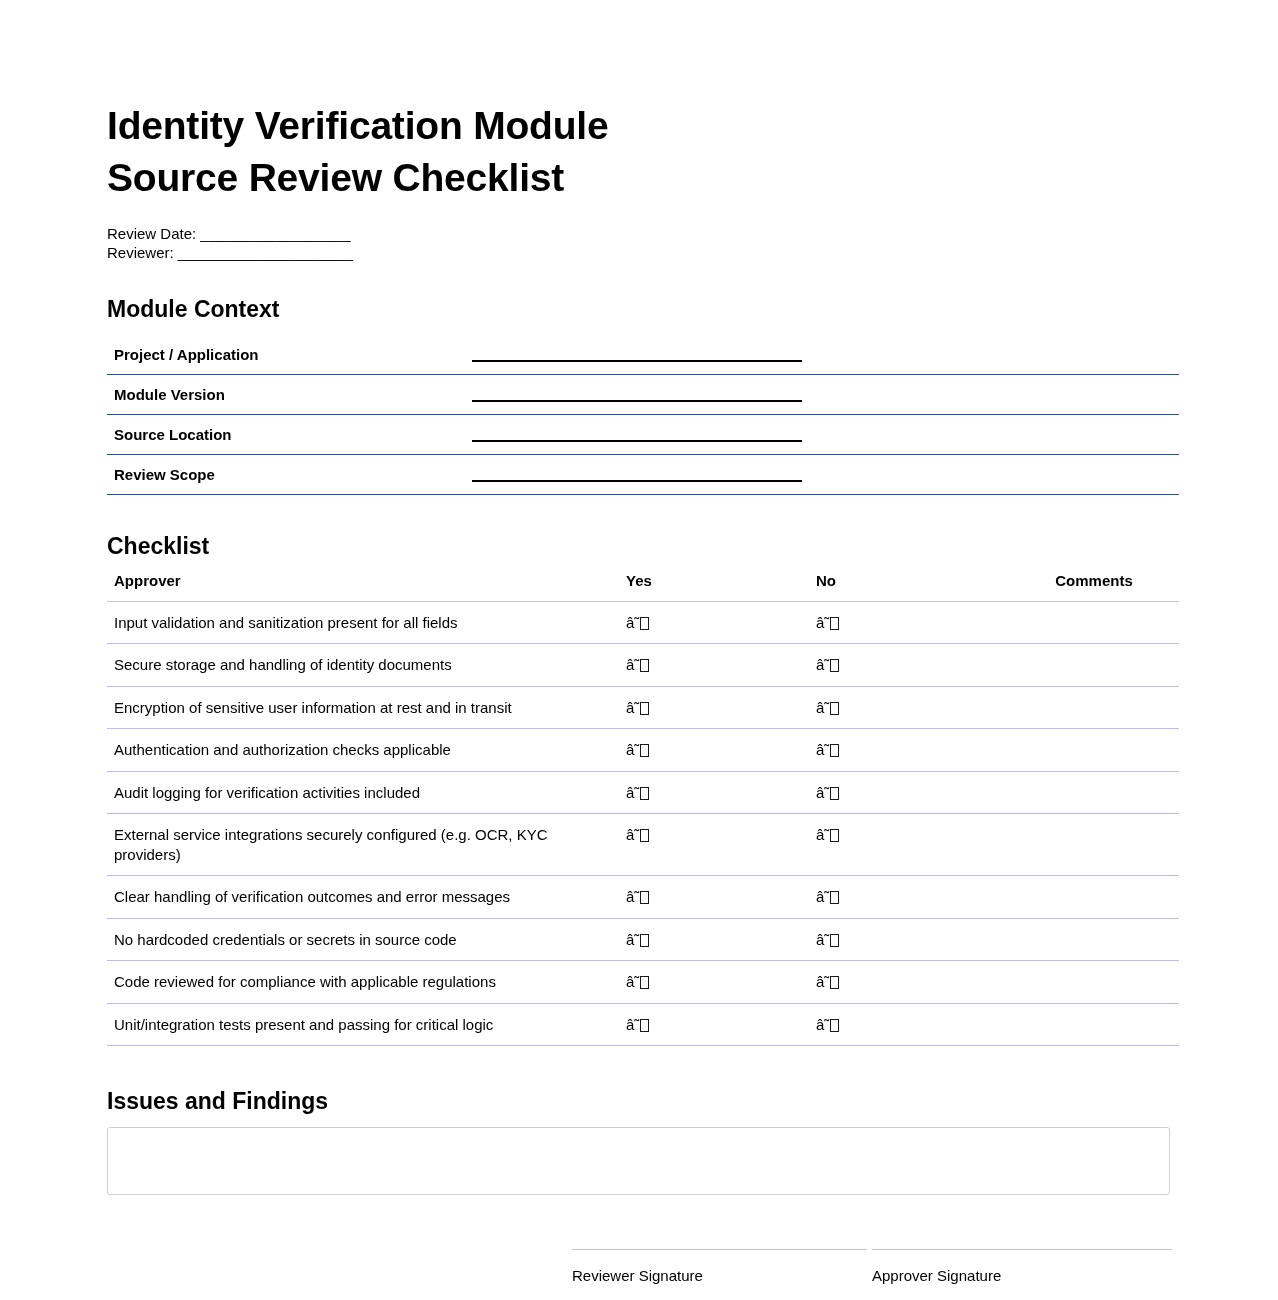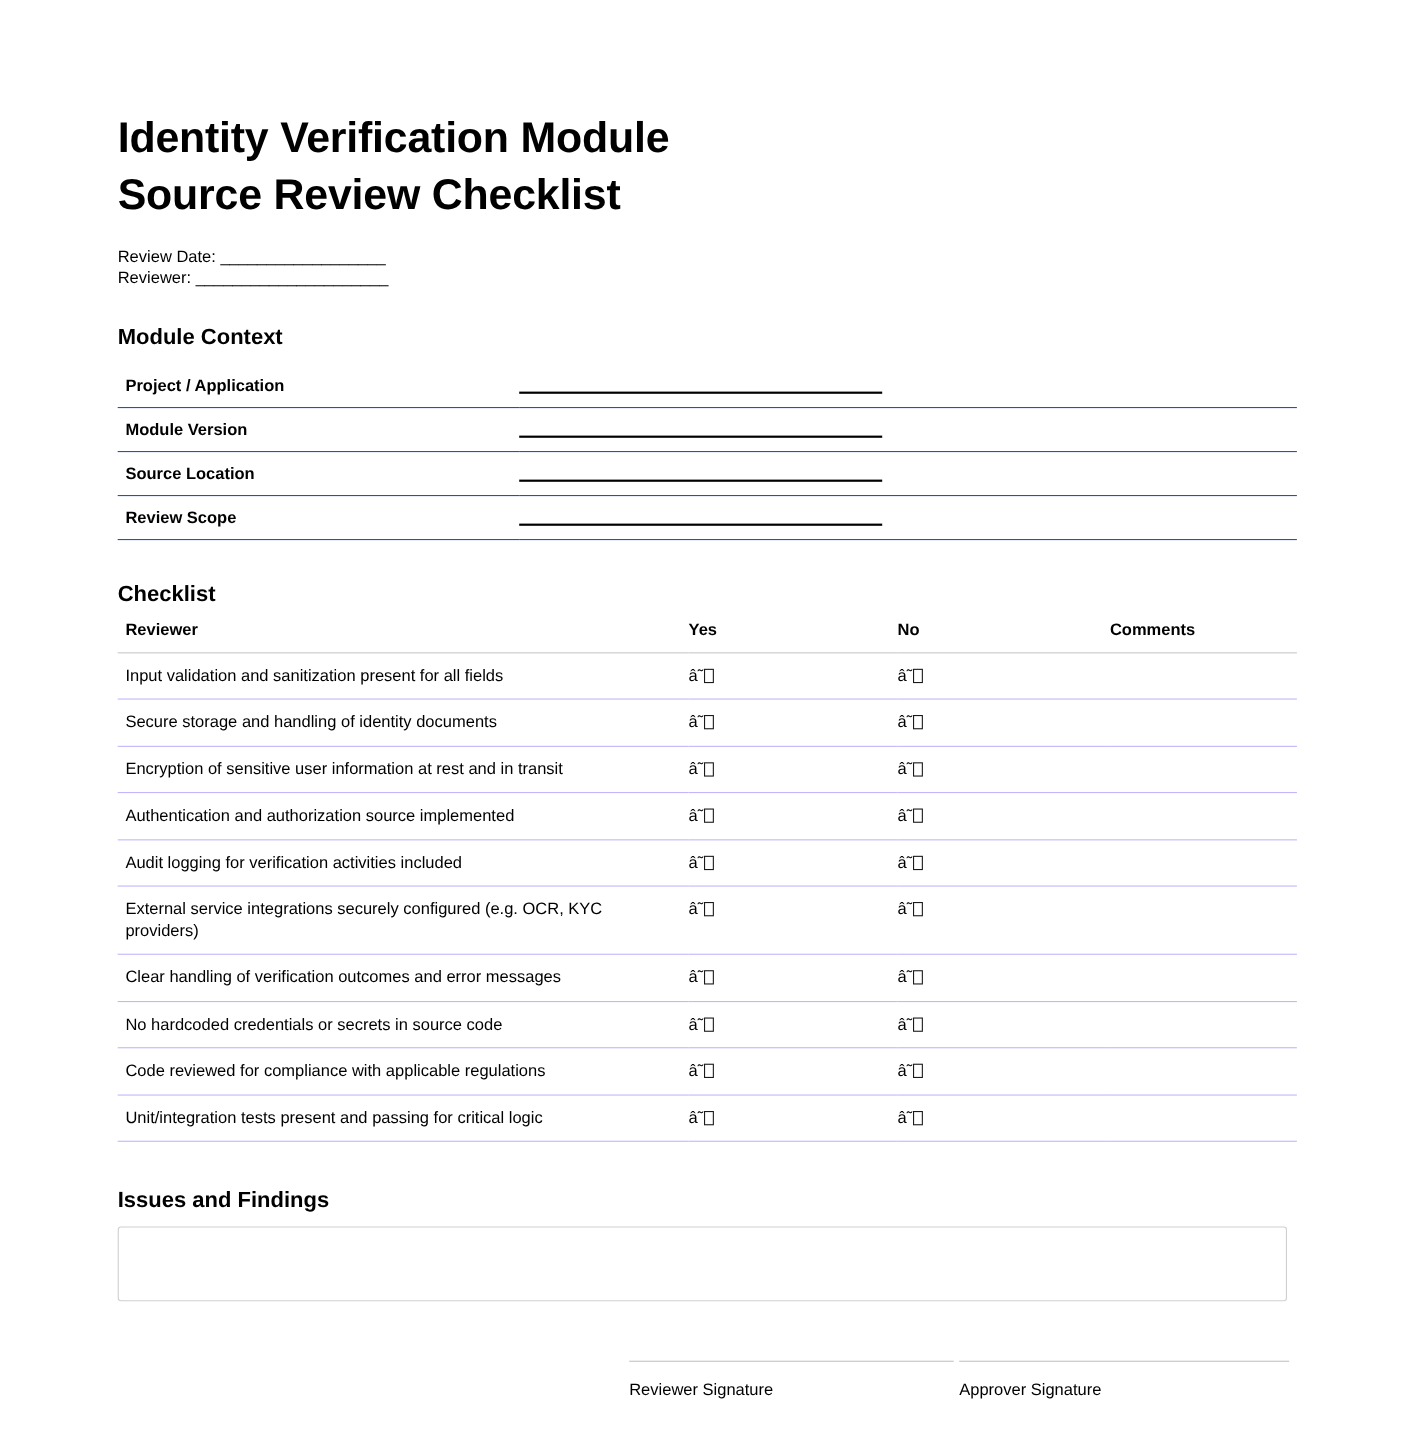--- a/index.html
+++ b/index.html
@@ -35,21 +35,21 @@
   
   .meta {
     font-size: 15px;
     line-height: 1.27;
     margin: 0 0 34px 0;
   }
   .meta-row { display: block; white-space: pre; }
 
   
   .section-heading {
-    font-size: 20px;
+    font-size: 23px;
     font-weight: bold;
     margin: 0 0 12px 0;
   }
 
   
   table {
     border-collapse: collapse;
     width: 1065px;
     table-layout: fixed;
   }
@@ -85,21 +85,21 @@
     font-size: 15px;
     font-weight: bold;
     text-align: left;
     padding: 0 0 12px 0;
     border-bottom: 1px solid #c8c8c8;
     vertical-align: bottom;
   }
   .checklist-table th.col-criteria { width: 512px; padding-left: 7px; }
   .checklist-table th.col-yes      { width: 190px; }
   .checklist-table th.col-no       { width: 193px; }
-  .checklist-table th.col-comments { width: 170px; }
+  .checklist-table th.col-comments { width: 170px; text-align: center; }
 
   .checklist-table tbody td {
     font-size: 15px;
     border-bottom: 1px solid #c4b5fd;
     padding: 11px 0 11px 0;
     vertical-align: top;
     line-height: 1.3;
   }
   .checklist-table tbody td.cell-criteria { padding-left: 7px; padding-right: 26px; }
 
@@ -194,21 +194,21 @@
         </td>
       </tr>
     </tbody>
   </table>
 
   <h2 class="section-heading">Checklist</h2>
 
   <table class="checklist-table">
     <thead>
       <tr>
-        <th class="col-criteria">Reviewer</th>
+        <th class="col-criteria">Approver</th>
         <th class="col-yes">Yes</th>
         <th class="col-no">No</th>
         <th class="col-comments">Comments</th>
       </tr>
     </thead>
     <tbody>
         <tr>
           <td class="cell-criteria">Input validation and sanitization present for all fields</td>
           <td><span class="mojibox"><span>â˜</span><span class="tofu"></span></span></td>
           <td><span class="mojibox"><span>â˜</span><span class="tofu"></span></span></td>
@@ -220,21 +220,21 @@
           <td><span class="mojibox"><span>â˜</span><span class="tofu"></span></span></td>
           <td></td>
         </tr>
         <tr>
           <td class="cell-criteria">Encryption of sensitive user information at rest and in transit</td>
           <td><span class="mojibox"><span>â˜</span><span class="tofu"></span></span></td>
           <td><span class="mojibox"><span>â˜</span><span class="tofu"></span></span></td>
           <td></td>
         </tr>
         <tr>
-          <td class="cell-criteria">Authentication and authorization source implemented</td>
+          <td class="cell-criteria">Authentication and authorization checks applicable</td>
           <td><span class="mojibox"><span>â˜</span><span class="tofu"></span></span></td>
           <td><span class="mojibox"><span>â˜</span><span class="tofu"></span></span></td>
           <td></td>
         </tr>
         <tr>
           <td class="cell-criteria">Audit logging for verification activities included</td>
           <td><span class="mojibox"><span>â˜</span><span class="tofu"></span></span></td>
           <td><span class="mojibox"><span>â˜</span><span class="tofu"></span></span></td>
           <td></td>
         </tr>

